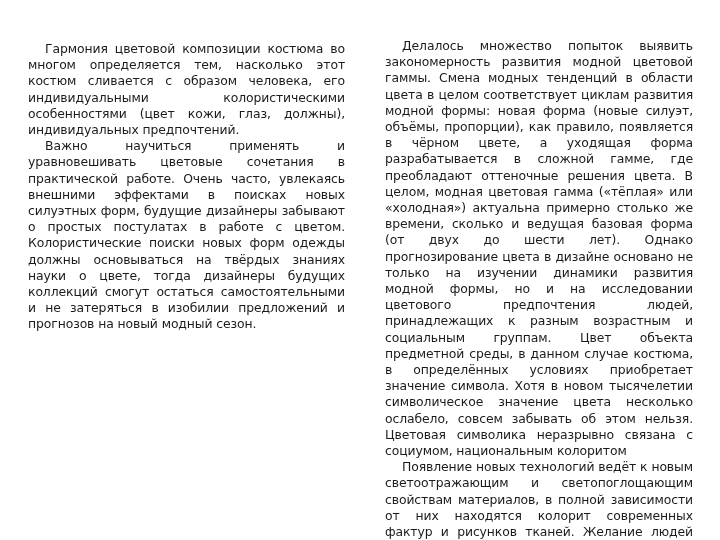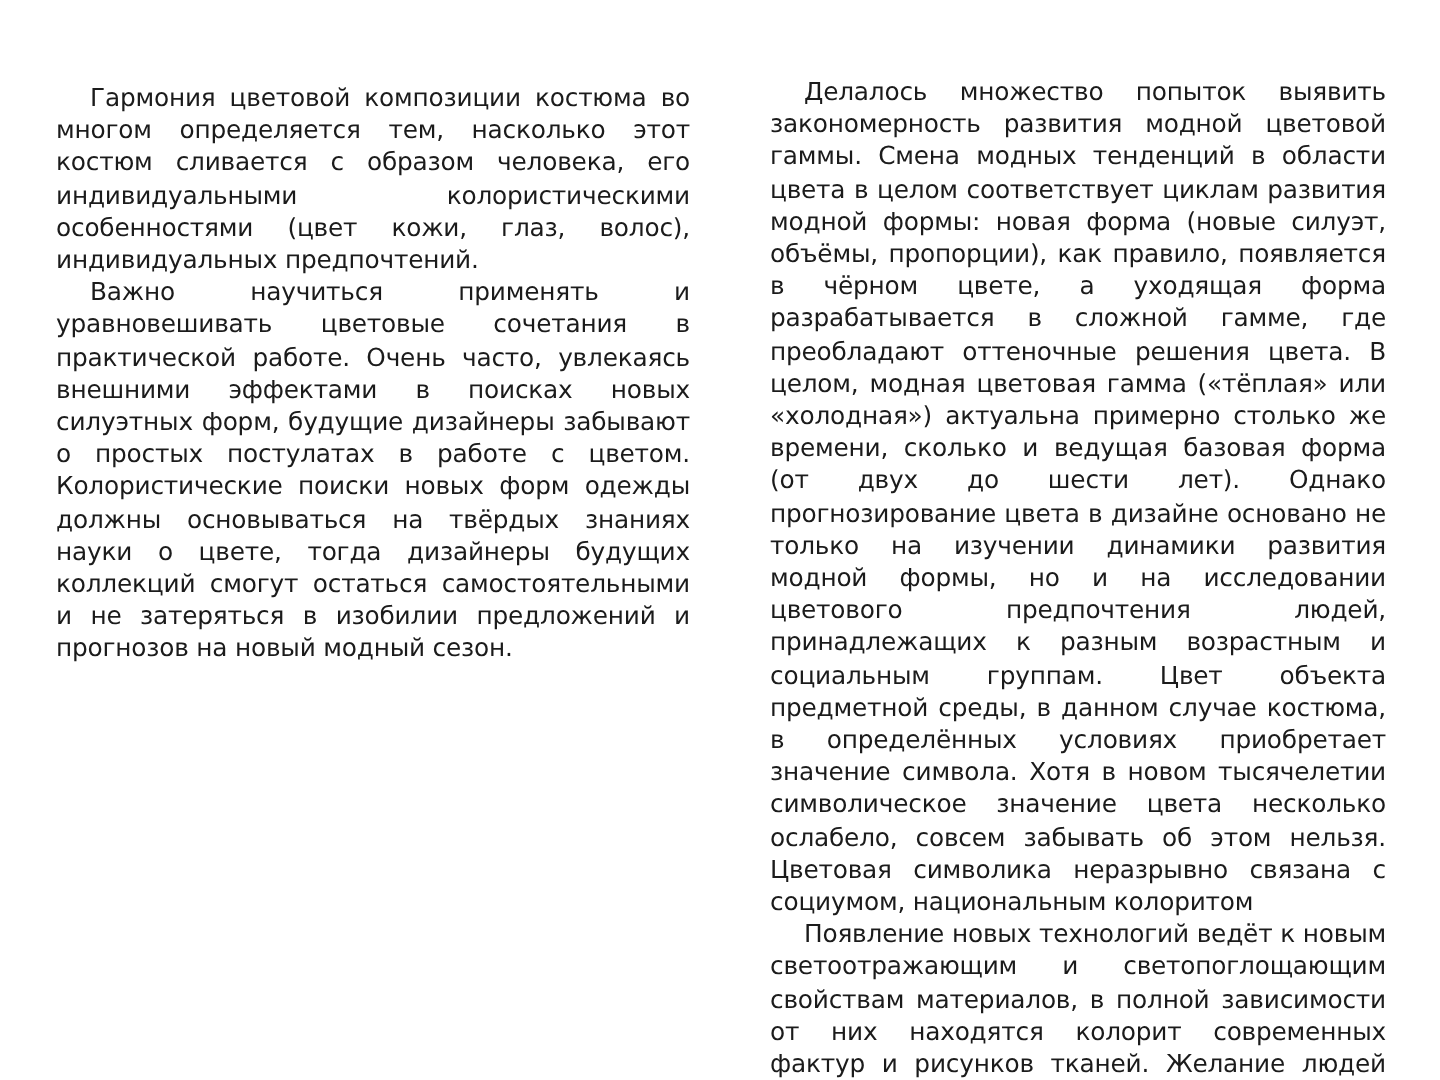--- a/index.html
+++ b/index.html
@@ -40,20 +40,20 @@
   .para {
     margin: 0;
     text-indent: 17px;
   }
 </style>
 </head>
 <body>
 
 <div class="page">
   <div class="column left">
-    <p class="para">Гармония цветовой композиции костюма во многом определяется тем, насколько этот костюм сливается с образом человека, его индивидуальными колористическими особенностями (цвет кожи, глаз, волос), индивидуальных предпочтений.</p>
+    <p class="para">Гармония цветовой композиции костюма во многом определяется тем, насколько этот костюм сливается с образом человека, его индивидуальными колористическими особенностями (цвет кожи, глаз, должны), индивидуальных предпочтений.</p>
     <p class="para">Важно научиться применять и уравновешивать цветовые сочетания в практической работе. Очень часто, увлекаясь внешними эффектами в поисках новых силуэтных форм, будущие дизайнеры забывают о простых постулатах в работе с цветом. Колористические поиски новых форм одежды должны основываться на твёрдых знаниях науки о цвете, тогда дизайнеры будущих коллекций смогут остаться самостоятельными и не затеряться в изобилии предложений и прогнозов на новый модный сезон.</p>
   </div>
   <div class="column right">
     <p class="para">Делалось множество попыток выявить закономерность развития модной цветовой гаммы. Смена модных тенденций в области цвета в целом соответствует циклам развития модной формы: новая форма (новые силуэт, объёмы, пропорции), как правило, появляется в чёрном цвете, а уходящая форма разрабатывается в сложной гамме, где преобладают оттеночные решения цвета. В целом, модная цветовая гамма («тёплая» или «холодная») актуальна примерно столько же времени, сколько и ведущая базовая форма (от двух до шести лет). Однако прогнозирование цвета в дизайне основано не только на изучении динамики развития модной формы, но и на исследовании цветового предпочтения людей, принадлежащих к разным возрастным и социальным группам. Цвет объекта предметной среды, в данном случае костюма, в определённых условиях приобретает значение символа. Хотя в новом тысячелетии символическое значение цвета несколько ослабело, совсем забывать об этом нельзя. Цветовая символика неразрывно связана с социумом, национальным колоритом</p>
     <p class="para">Появление новых технологий ведёт к новым светоотражающим и светопоглощающим свойствам материалов, в полной зависимости от них находятся колорит современных фактур и рисунков тканей. Желание людей всегда оставаться яркими и идти в ногу со временем, двигают дизайнеров на постоянные эксперименты с цветом.</p>
   </div>
 </div>
 
 </body></html>

